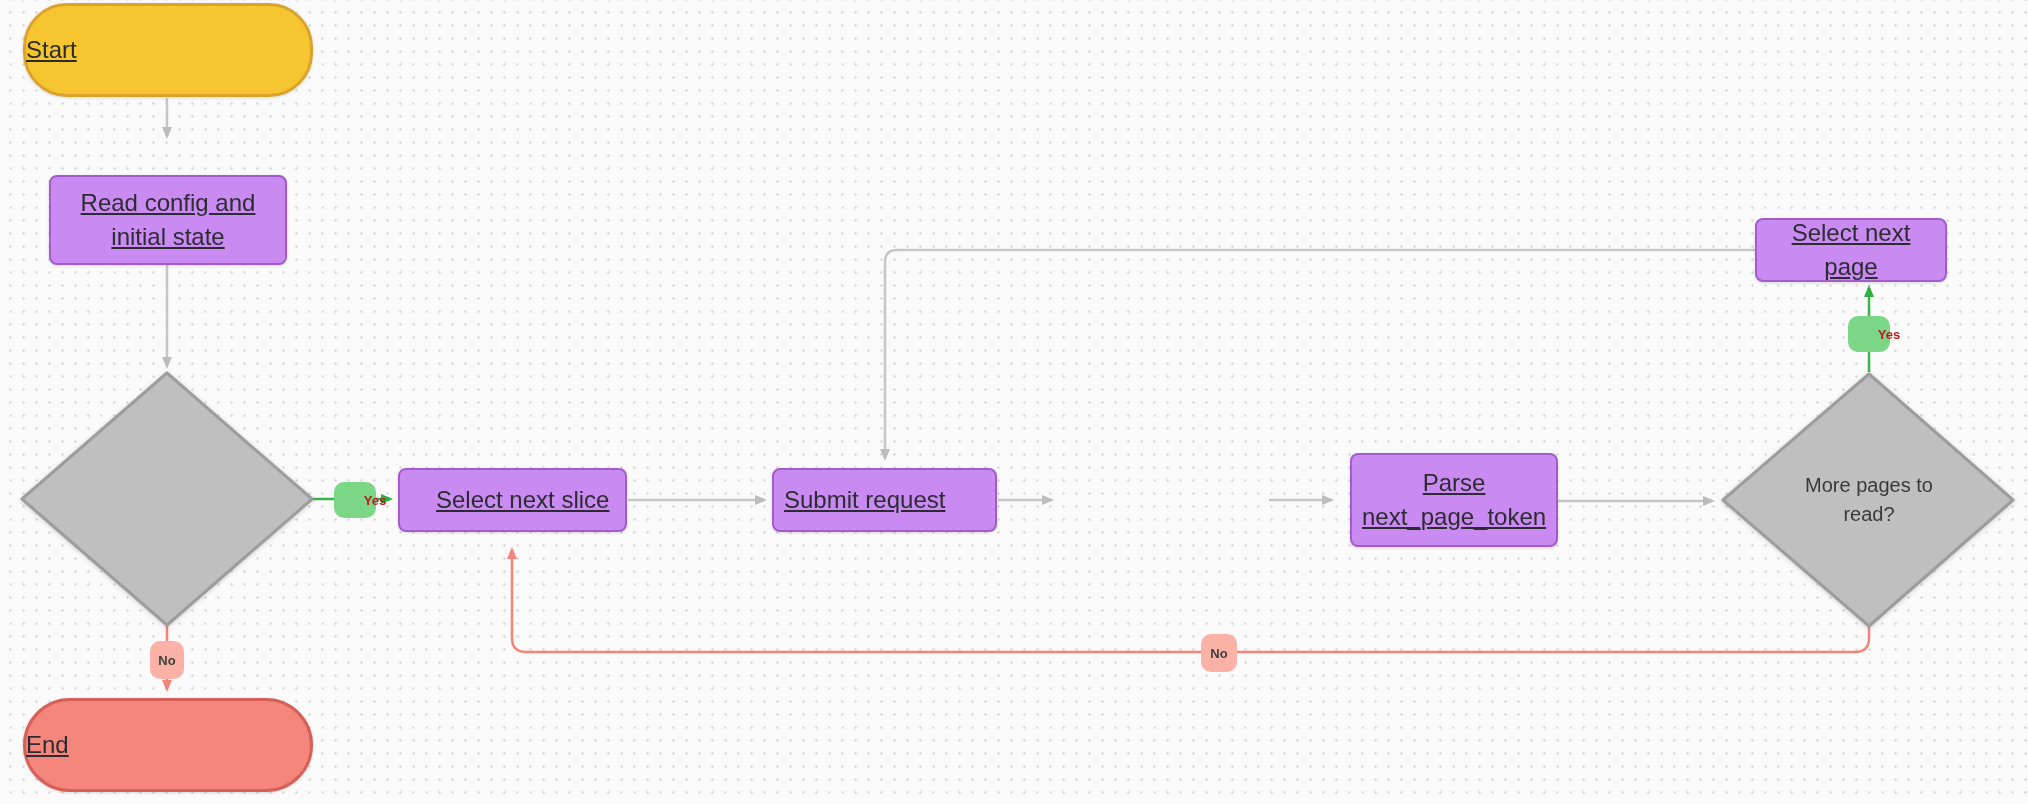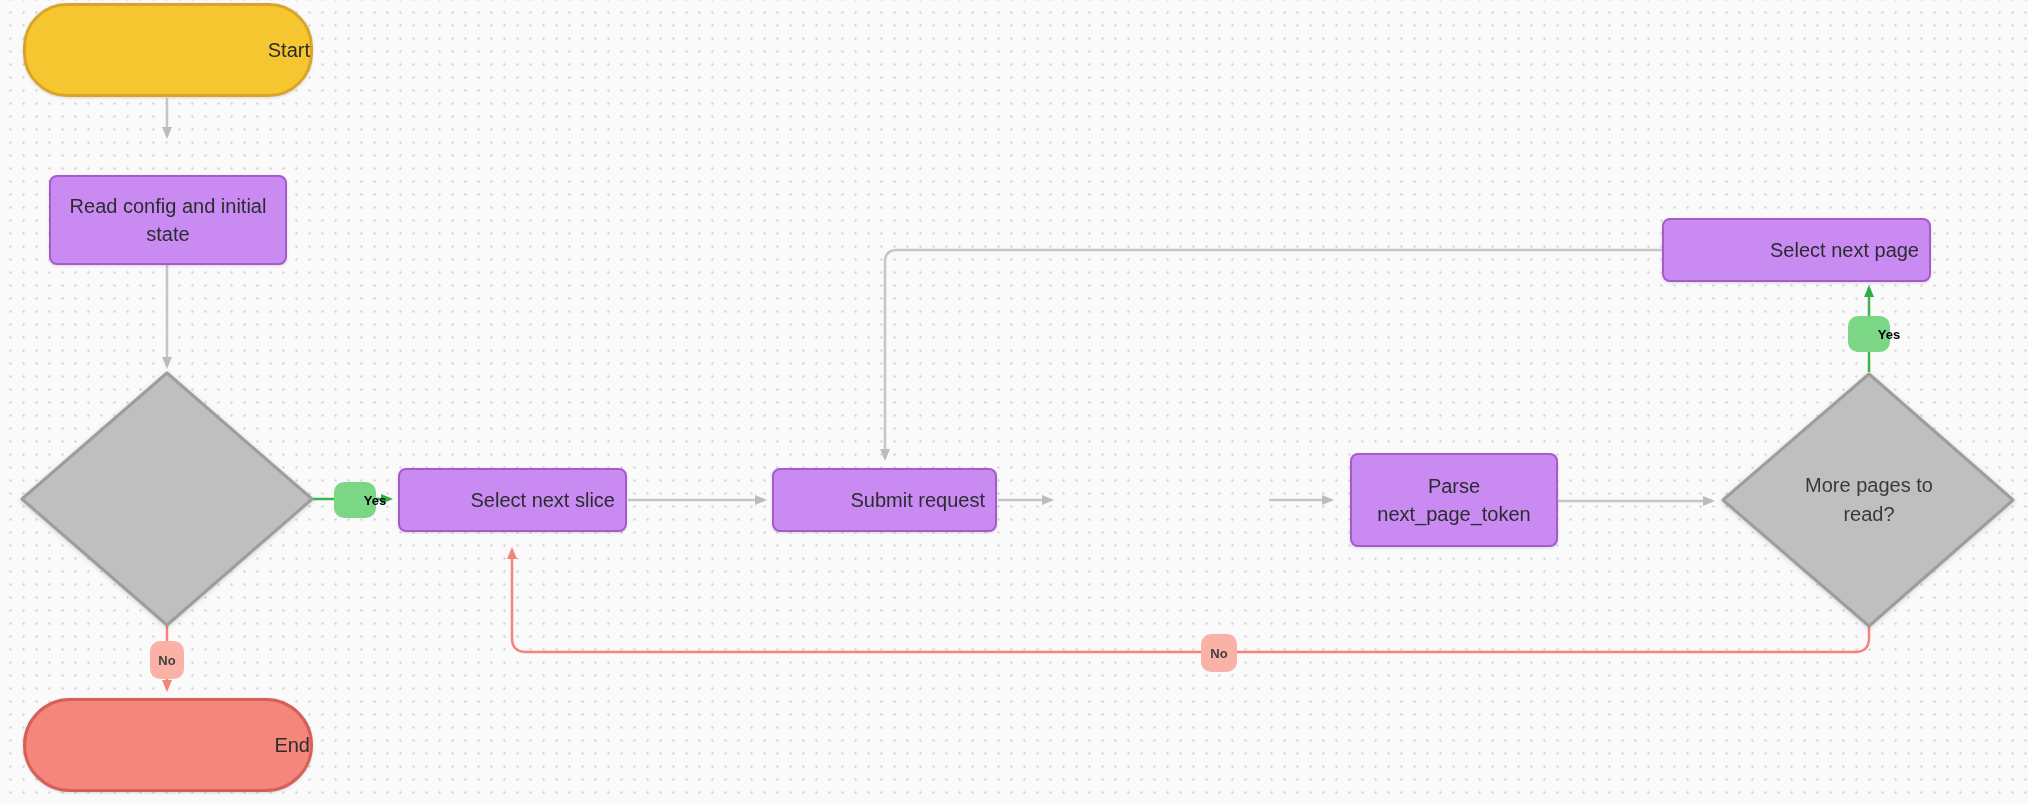--- a/index.html
+++ b/index.html
@@ -21,27 +21,28 @@
   #edges {
     position: absolute;
     left: 0; top: 0;
     width: 2028px; height: 804px;
     pointer-events: none;
   }
   .node {
     position: absolute;
     display: flex;
     align-items: center;
-    justify-content: flex-end;
+    justify-content: flex-start;
     text-align: center;
     box-sizing: border-box;
-    font-size: 20px;
+    font-size: 24px;
     line-height: 1.4;
     color: #2b2b31;
     box-shadow: 0 1px 3px rgba(0,0,0,0.14);
+    text-decoration: underline;
   }
   .terminal-start {
     background: #f5c62f;
     border: 3px solid #dca32c;
     border-radius: 44px;
   }
   .terminal-end {
     background: #f4867c;
     border: 3px solid #d66058;
     border-radius: 47px;
@@ -67,21 +68,21 @@
     position: absolute;
     display: flex;
     align-items: center;
     justify-content: center;
     font-size: 13px;
     font-weight: 600;
     color: #333333;
     border-radius: 10px;
     box-sizing: border-box;
   }
-  .badge-yes { background: #7bd785; color: #000000; padding-left: 40px; }
+  .badge-yes { background: #7bd785; color: #b91c1c; padding-left: 40px; }
   .badge-no  { background: #fbb2a6; color: #404040; }
   .shape-shadow { filter: drop-shadow(0 1px 2px rgba(0,0,0,0.18)); }
 </style>
 </head>
 <body>
 
 <div id="canvas">
 
   <svg id="edges" viewBox="0 0 2028 804" xmlns="http://www.w3.org/2000/svg">
     <defs>
@@ -141,21 +142,21 @@
 
 
   <div class="node process" style="left:1342px; top:453px; width:208px; height:94px;margin-left:8px;">
     <span>Parse next_page_token</span>
   </div>
 
   <div class="decision-label" style="left:1793px; top:448px; width:152px; height:104px;">
     <span>More pages to read?</span>
   </div>
 
-  <div class="node process" style="left:1662px; top:218px; width:269px; height:64px;">
+  <div class="node process" style="left:1755px; top:218px; width:192px; height:64px;">
     <span>Select next page</span>
   </div>
 
   <div class="node terminal-end" style="left:23px; top:698px; width:290px; height:94px;">
     <span>End</span>
   </div>
 
   <div class="badge badge-yes" style="left:334px; top:482px; width:42px; height:36px;">
     <span>Yes</span>
   </div>

